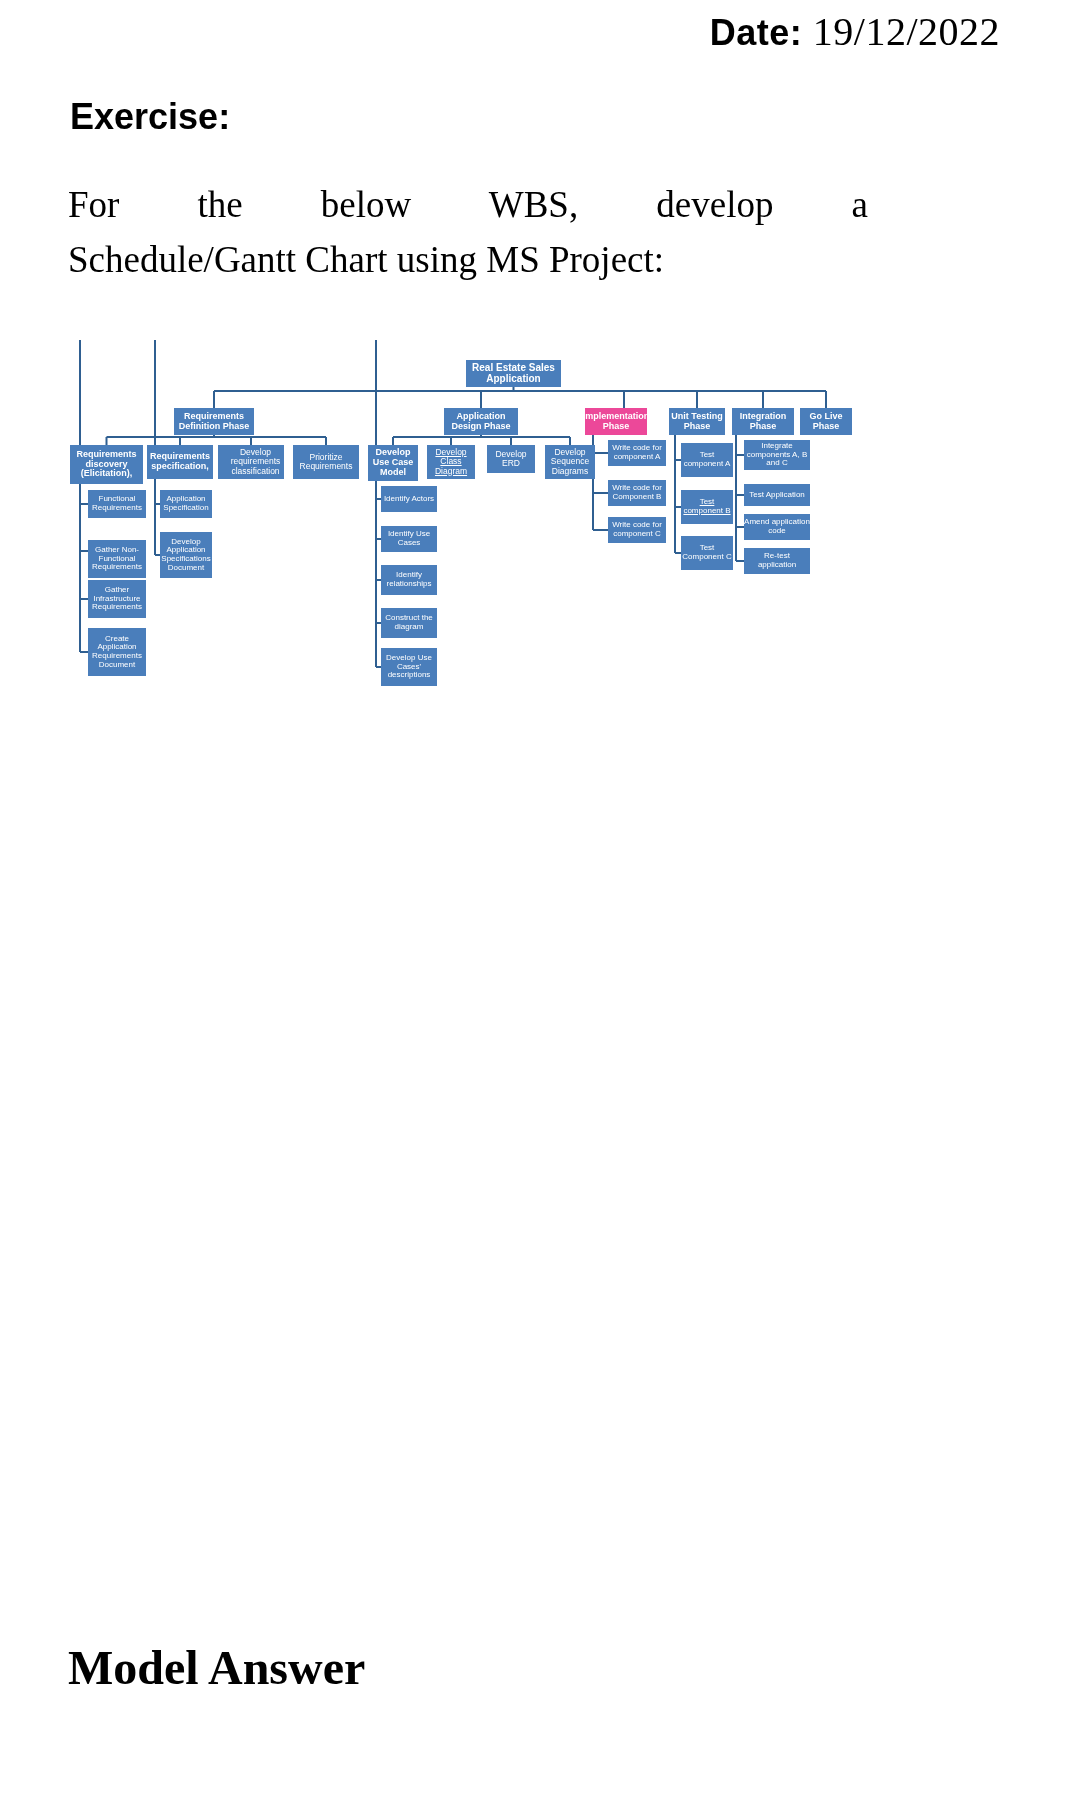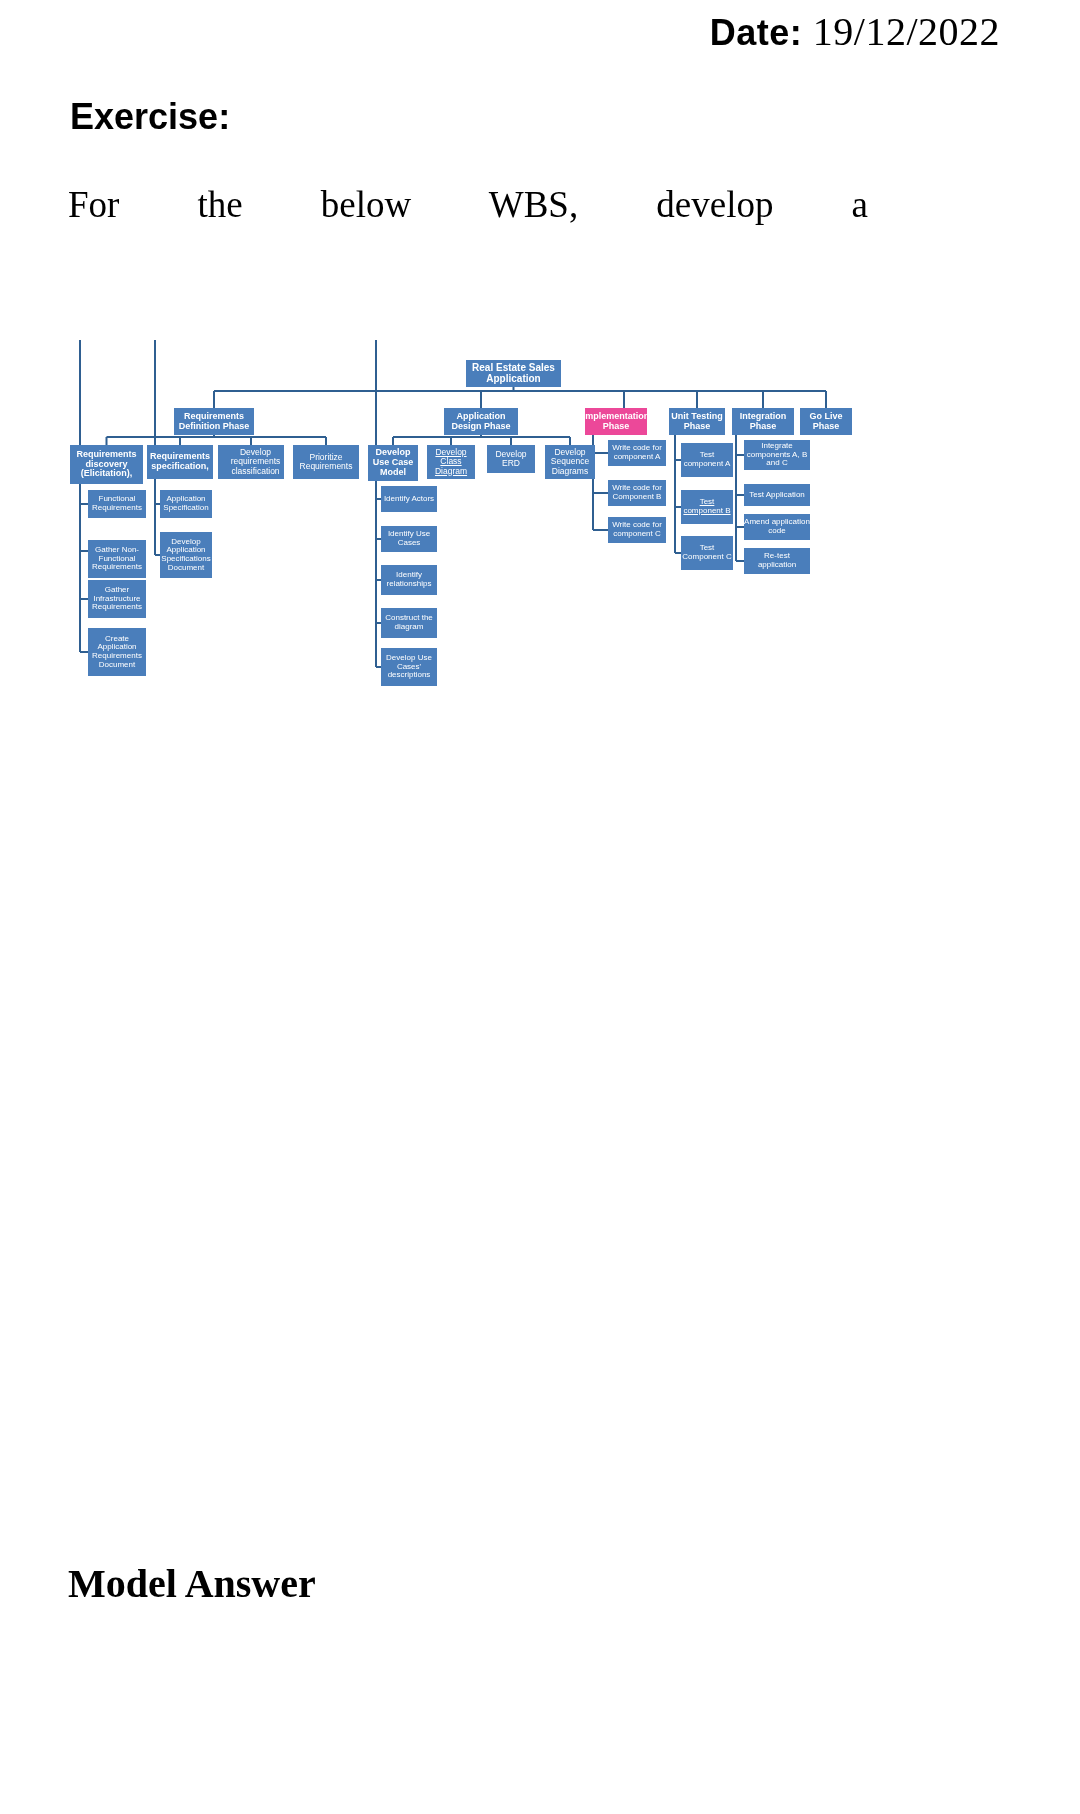--- a/index.html
+++ b/index.html
@@ -28,23 +28,23 @@
   .para{
     position:absolute;top:178px;left:68px;width:800px;
     font-family:"Liberation Serif", serif;
     font-size:37px;line-height:1.48;
     text-align:justify;
   }
   .para .l1{display:block;text-align:justify;text-align-last:justify;}
   .para .l2{display:block;}
 
   .model-answer{
-    position:absolute;top:1560px;left:68px;
+    position:absolute;top:1640px;left:68px;
     font-family:"Liberation Serif", serif;
-    font-weight:bold;font-size:40px;
+    font-weight:bold;font-size:48px;
   }
 
   
   #wbs{position:absolute;left:0;top:340px;width:1080px;height:380px;}
   #wbs svg{display:block;}
   .bx{position:absolute;background:#4a7ebb;color:#ffffff;
       font-family:"Liberation Sans", sans-serif;
       display:flex;align-items:center;justify-content:center;
       text-align:center;overflow:hidden;line-height:1.08;
       box-sizing:border-box;}
@@ -61,20 +61,21 @@
 
   <div class="date-line">
     <span class="date-label">Date:</span>
     <span class="date-value">19/12/2022</span>
   </div>
 
   <div class="exercise-heading">Exercise:</div>
 
   <div class="para">
     <span class="l1">For the below WBS, develop a</span>
+    <span class="l2">Schedule/Gantt Chart using MS Project:</span>
   </div>
 
   <div id="wbs">
     <svg id="wbs-lines" width="1080" height="380">
         <line x1="513.5" y1="47" x2="513.5" y2="51" stroke="#2f5f91" stroke-width="2"></line>
         <line x1="214" y1="51" x2="826" y2="51" stroke="#2f5f91" stroke-width="2"></line>
         <line x1="214" y1="51" x2="214" y2="68" stroke="#2f5f91" stroke-width="2"></line>
         <line x1="481" y1="51" x2="481" y2="68" stroke="#2f5f91" stroke-width="2"></line>
         <line x1="624" y1="51" x2="624" y2="68" stroke="#2f5f91" stroke-width="2"></line>
         <line x1="697" y1="51" x2="697" y2="68" stroke="#2f5f91" stroke-width="2"></line>

